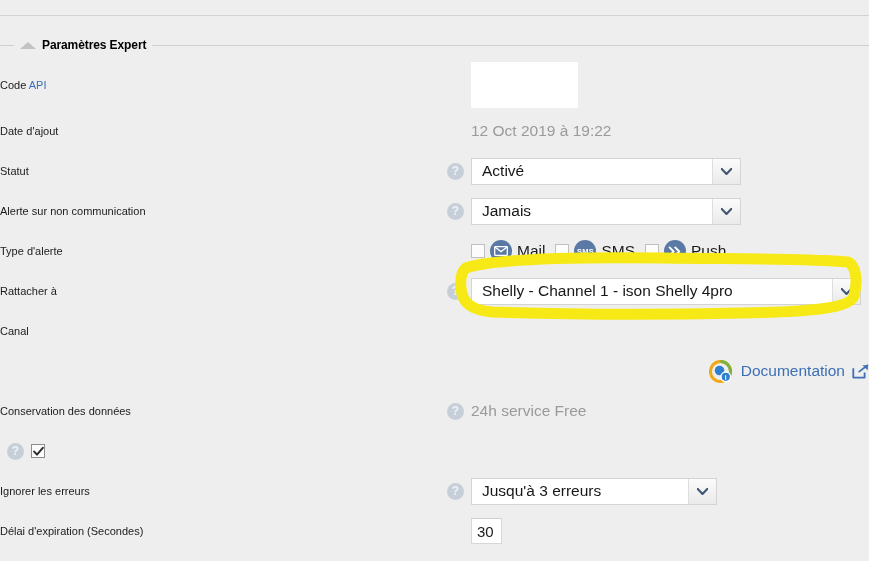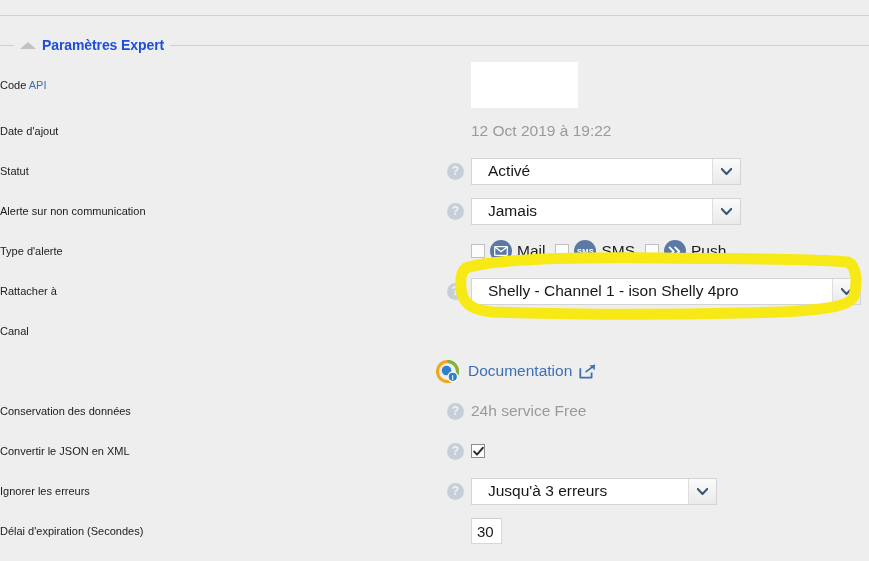--- a/index.html
+++ b/index.html
@@ -51,23 +51,23 @@
   }
   .collapse-arrow {
     width: 0;
     height: 0;
     border-left: 8px solid transparent;
     border-right: 8px solid transparent;
     border-bottom: 7px solid #c2c2c2;
     margin: 0 6px 0 6px;
   }
   .legend-title {
-    font-size: 14px;
+    font-size: 12px;
     font-weight: bold;
-    color: #1d4ed8;
+    color: #000000;
     letter-spacing: -0.1px;
     white-space: nowrap;
     padding-right: 6px;
   }
   .legend-line {
     flex: 1;
     height: 1px;
     background: #cfcfcf;
   }
 
@@ -158,21 +158,21 @@
     align-items: stretch;
     height: 27px;
     border: 1px solid #d4d4d4;
     background: #ffffff;
     box-sizing: border-box;
   }
   .select .sel-text {
     flex: 1;
     display: flex;
     align-items: center;
-    padding-left: 16px;
+    padding-left: 10px;
     font-size: 15.5px;
     color: #171717;
     white-space: nowrap;
     overflow: hidden;
     background: #fff;
   }
   .select .sel-btn {
     width: 27px;
     background: linear-gradient(#fbfbfb, #eaeaea);
     border-left: 1px solid #dedede;
@@ -238,20 +238,21 @@
     letter-spacing: 0.2px;
   }
   .alert-label { margin-right: 2px; }
 
   
   .doc-row {
     position: relative;
     height: 40px;
     display: flex;
     align-items: center;
+    justify-content: flex-end;
   }
   .doc-inner {
     display: flex;
     align-items: center;
     margin-left: 436px;
   }
   .doc-icon { width: 23px; height: 23px; margin-right: 9px; flex: none; }
   .doc-link {
     font-size: 15.5px;
     color: #3c6fb5;
@@ -414,21 +415,20 @@
 
     <div class="row">
       <div class="label">Conservation des données</div>
       <div class="control">
         <span class="help-icon">?</span>
         <span class="static-value">24h service Free</span>
       </div>
     </div>
 
     <div class="row">
-      <div class="label">Convertir le JSON en XML</div>
       <div class="control">
         <span class="help-icon">?</span>
         <span class="cb checked">
           <svg class="tick" viewBox="0 0 11 11">
             <path d="M1.2 5.6 L4.0 8.6 L9.8 1.8" fill="none" stroke="#2b2b2b" stroke-width="2" stroke-linecap="round" stroke-linejoin="round"></path>
           </svg>
         </span>
       </div>
     </div>
 

